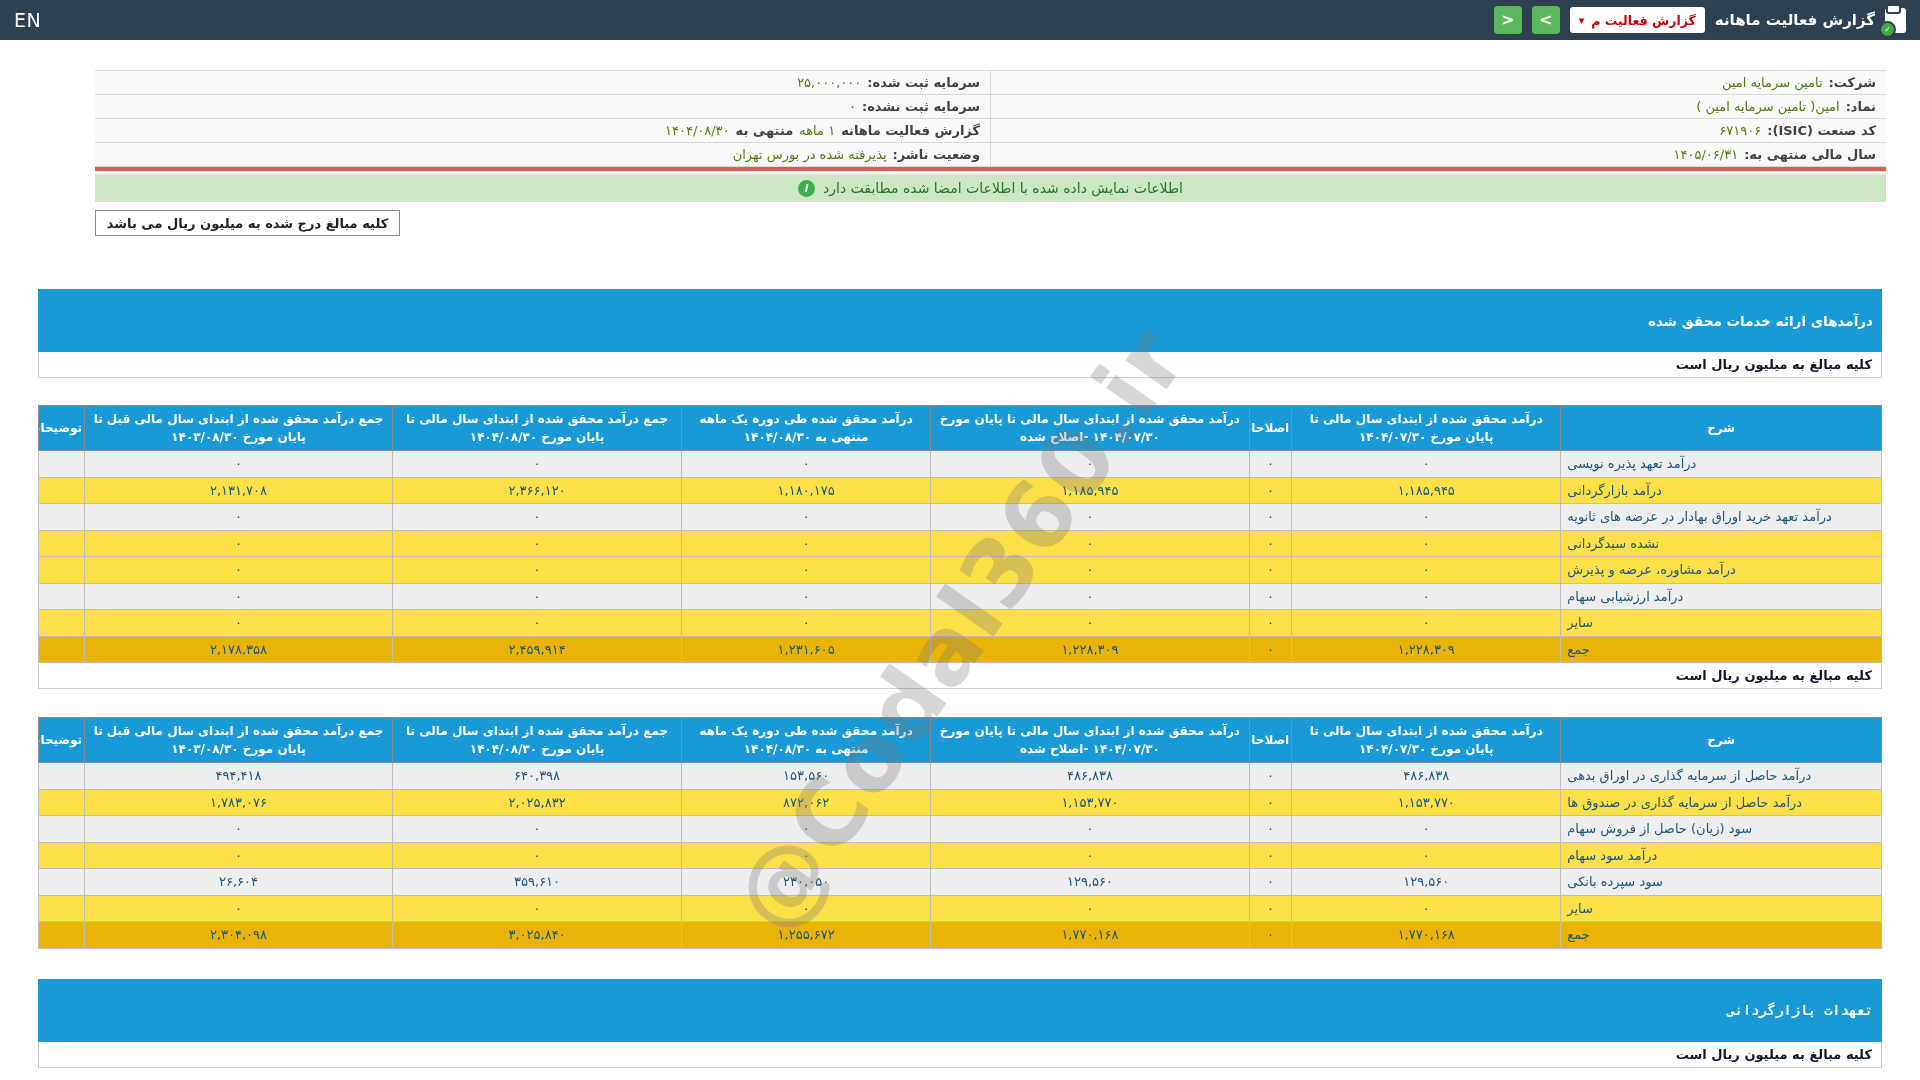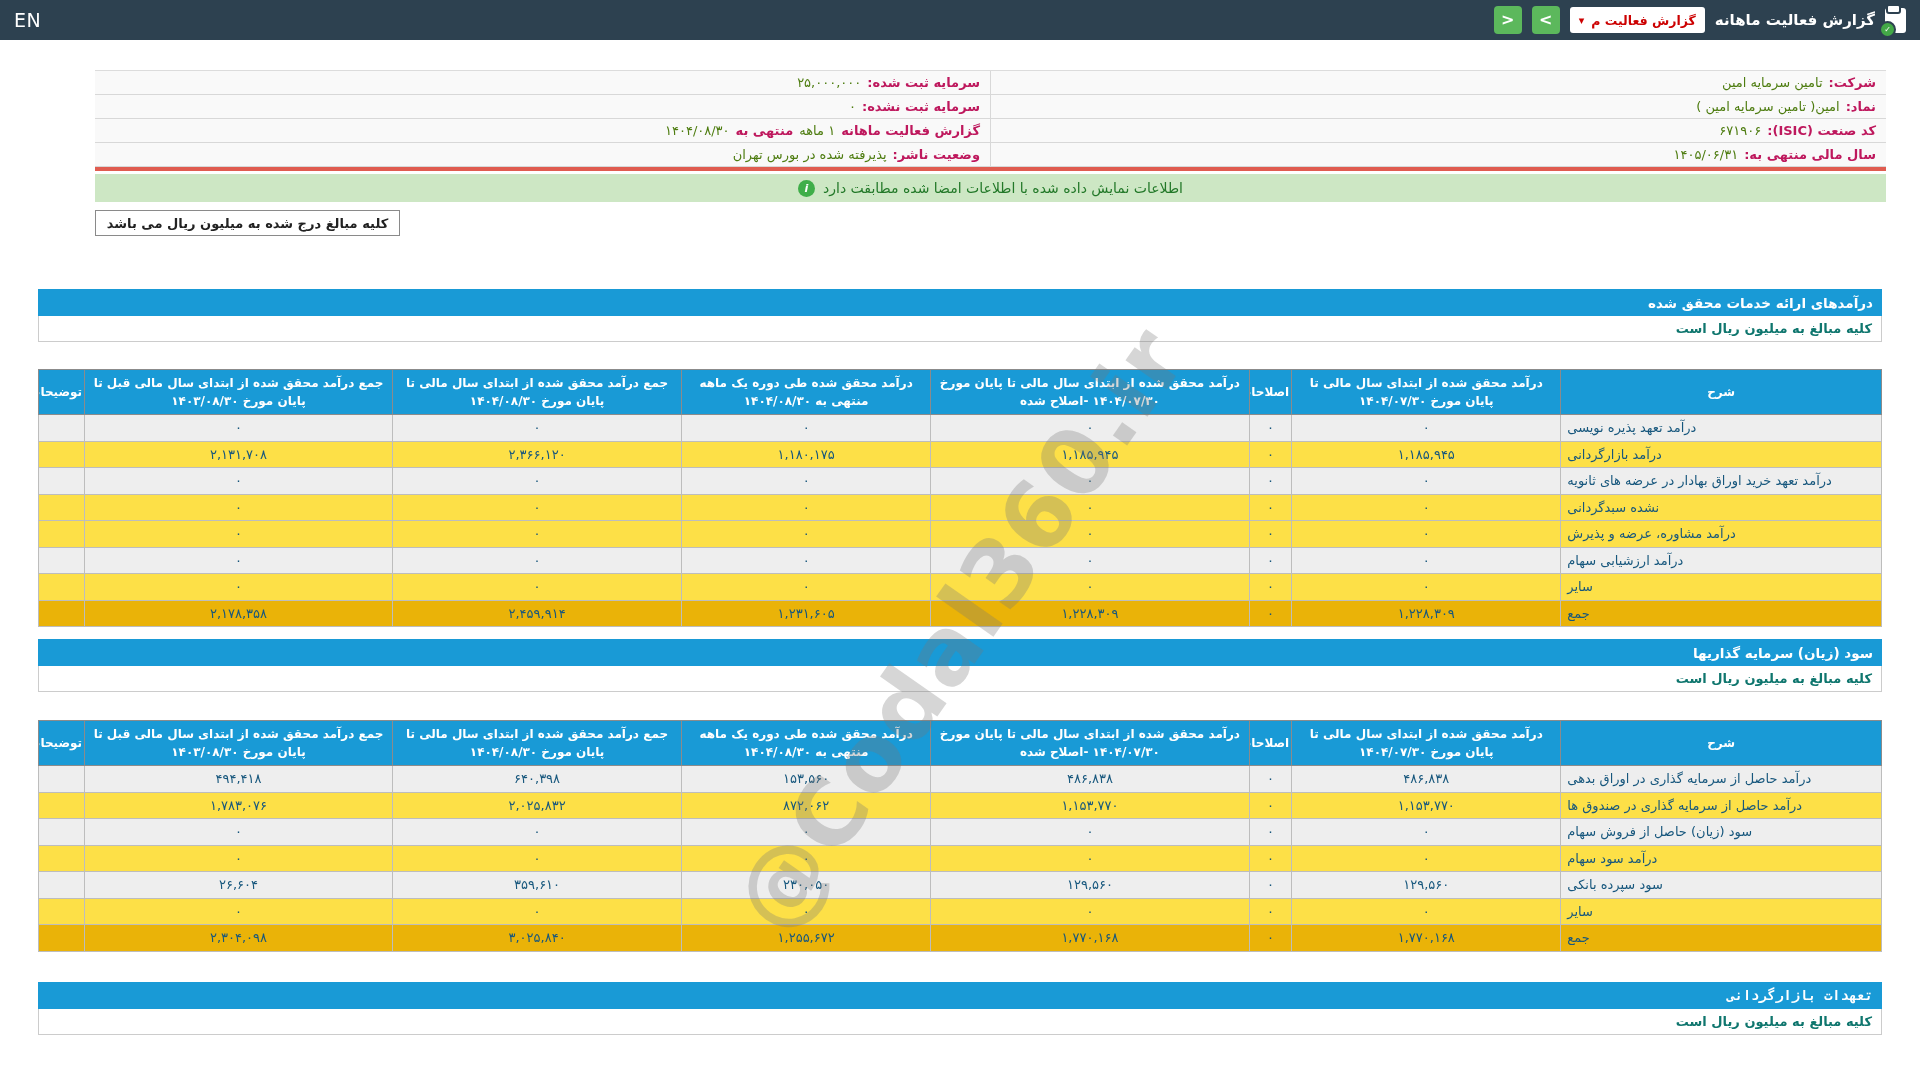--- a/index.html
+++ b/index.html
@@ -25,40 +25,40 @@
     cursor:pointer;font-family:"DejaVu Sans",sans-serif;padding:0 0 2px 0;}
   .lang{color:#fff;font-size:19px;cursor:pointer;letter-spacing:.5px;}
 
   
   .inner{margin:30px 34px 0 95px;}
   .info-table{border-top:1px solid #dcdcdc;}
   .info-row{display:flex;direction:rtl;background:#f9f9f9;border-bottom:1px solid #d8d8d8;
     height:23px;align-items:center;font-size:13px;}
   .info-half{flex:1;display:flex;align-items:center;gap:6px;padding:0 10px;height:100%;}
   .info-half.left{border-right:1px solid #d8d8d8;}
-  .info-label{color:#be185d;font-weight:bold;white-space:nowrap;}
+  .info-label{color:#404040;font-weight:bold;white-space:nowrap;}
   .info-value{color:#4d7c0f;white-space:nowrap;}
   .red-line{height:4px;background:#e05c50;}
   .notice{height:28px;background:#cde7c4;display:flex;align-items:center;justify-content:center;
     gap:8px;direction:rtl;color:#227828;font-size:14px;margin-top:3px;}
   .info-icon{width:17px;height:17px;border-radius:50%;background:#3fae49;color:#fff;font-size:11px;
     font-weight:bold;font-style:italic;display:flex;align-items:center;justify-content:center;flex:0 0 auto;}
   .unit-box{margin-top:8px;margin-right:auto;margin-left:0;width:303px;height:24px;border:1px solid #8a8a8a;
     background:#fff;display:flex;align-items:center;justify-content:center;font-size:13px;
     font-weight:bold;color:#222;direction:rtl;}
 
   
   .sections{margin:0 38px;}
   .sec-head{height:27px;background:#199ad6;color:#fff;font-weight:bold;font-size:13.5px;
-    display:flex;align-items:center;padding:0 9px;direction:rtl;}
+    display:flex;align-items:center;padding:18px 9px;direction:rtl;}
   .sec-head.s1{margin-top:53px;}
   .sec-head.s2{margin-top:12px;}
   .sec-head.s3{margin-top:30px;font-family:Liberation Mono, monospace;}
   .sec-unit{height:25px;background:#fff;border:1px solid #ccc;border-top:none;display:flex;
-    align-items:center;padding:0 9px;font-weight:bold;font-size:13px;color:#0f766e;direction:rtl;}
+    align-items:center;padding:0 9px;font-weight:bold;font-size:13px;color:#0f172a;direction:rtl;}
   .tbl-wrap.t1{margin-top:27px;}
   .tbl-wrap.t2{margin-top:28px;}
 
   
   .data-table{width:100%;border-collapse:collapse;direction:rtl;font-size:13px;color:#17577d;
     background:#fff;border:1px solid #999;table-layout:fixed;}
   .data-table th{background:#199ad6;color:#fff;font-weight:bold;font-size:12px;padding:4px 2px;
     border:1px solid #8b8b8b;text-align:center;line-height:1.5;vertical-align:middle;overflow:hidden;}
   .data-table td{border:1px solid #bdbdbd;padding:3px 6px;text-align:center;line-height:1.5;
     vertical-align:middle;overflow:hidden;}
@@ -257,21 +257,20 @@
               <td class="num ycol">۱,۲۲۸,۳۰۹</td>
               <td class="num">۱,۲۳۱,۶۰۵</td>
               <td class="num ycol">۲,۴۵۹,۹۱۴</td>
               <td class="num">۲,۱۷۸,۳۵۸</td>
               <td class="note"></td>
             </tr>
           </tbody>
         </table>
       </div>
 
-    <div class="sec-head s2">سود (زیان) سرمایه گذاریها</div>
     <div class="sec-unit">کلیه مبالغ به میلیون ریال است</div>
     <div class="tbl-wrap t2" id="table2">
         <table class="data-table">
           <colgroup>
             <col style="width: 17.4%;">
             <col style="width: 14.6%;">
             <col style="width: 2.3%;">
             <col style="width: 17.3%;">
             <col style="width: 13.5%;">
             <col style="width: 15.7%;">

